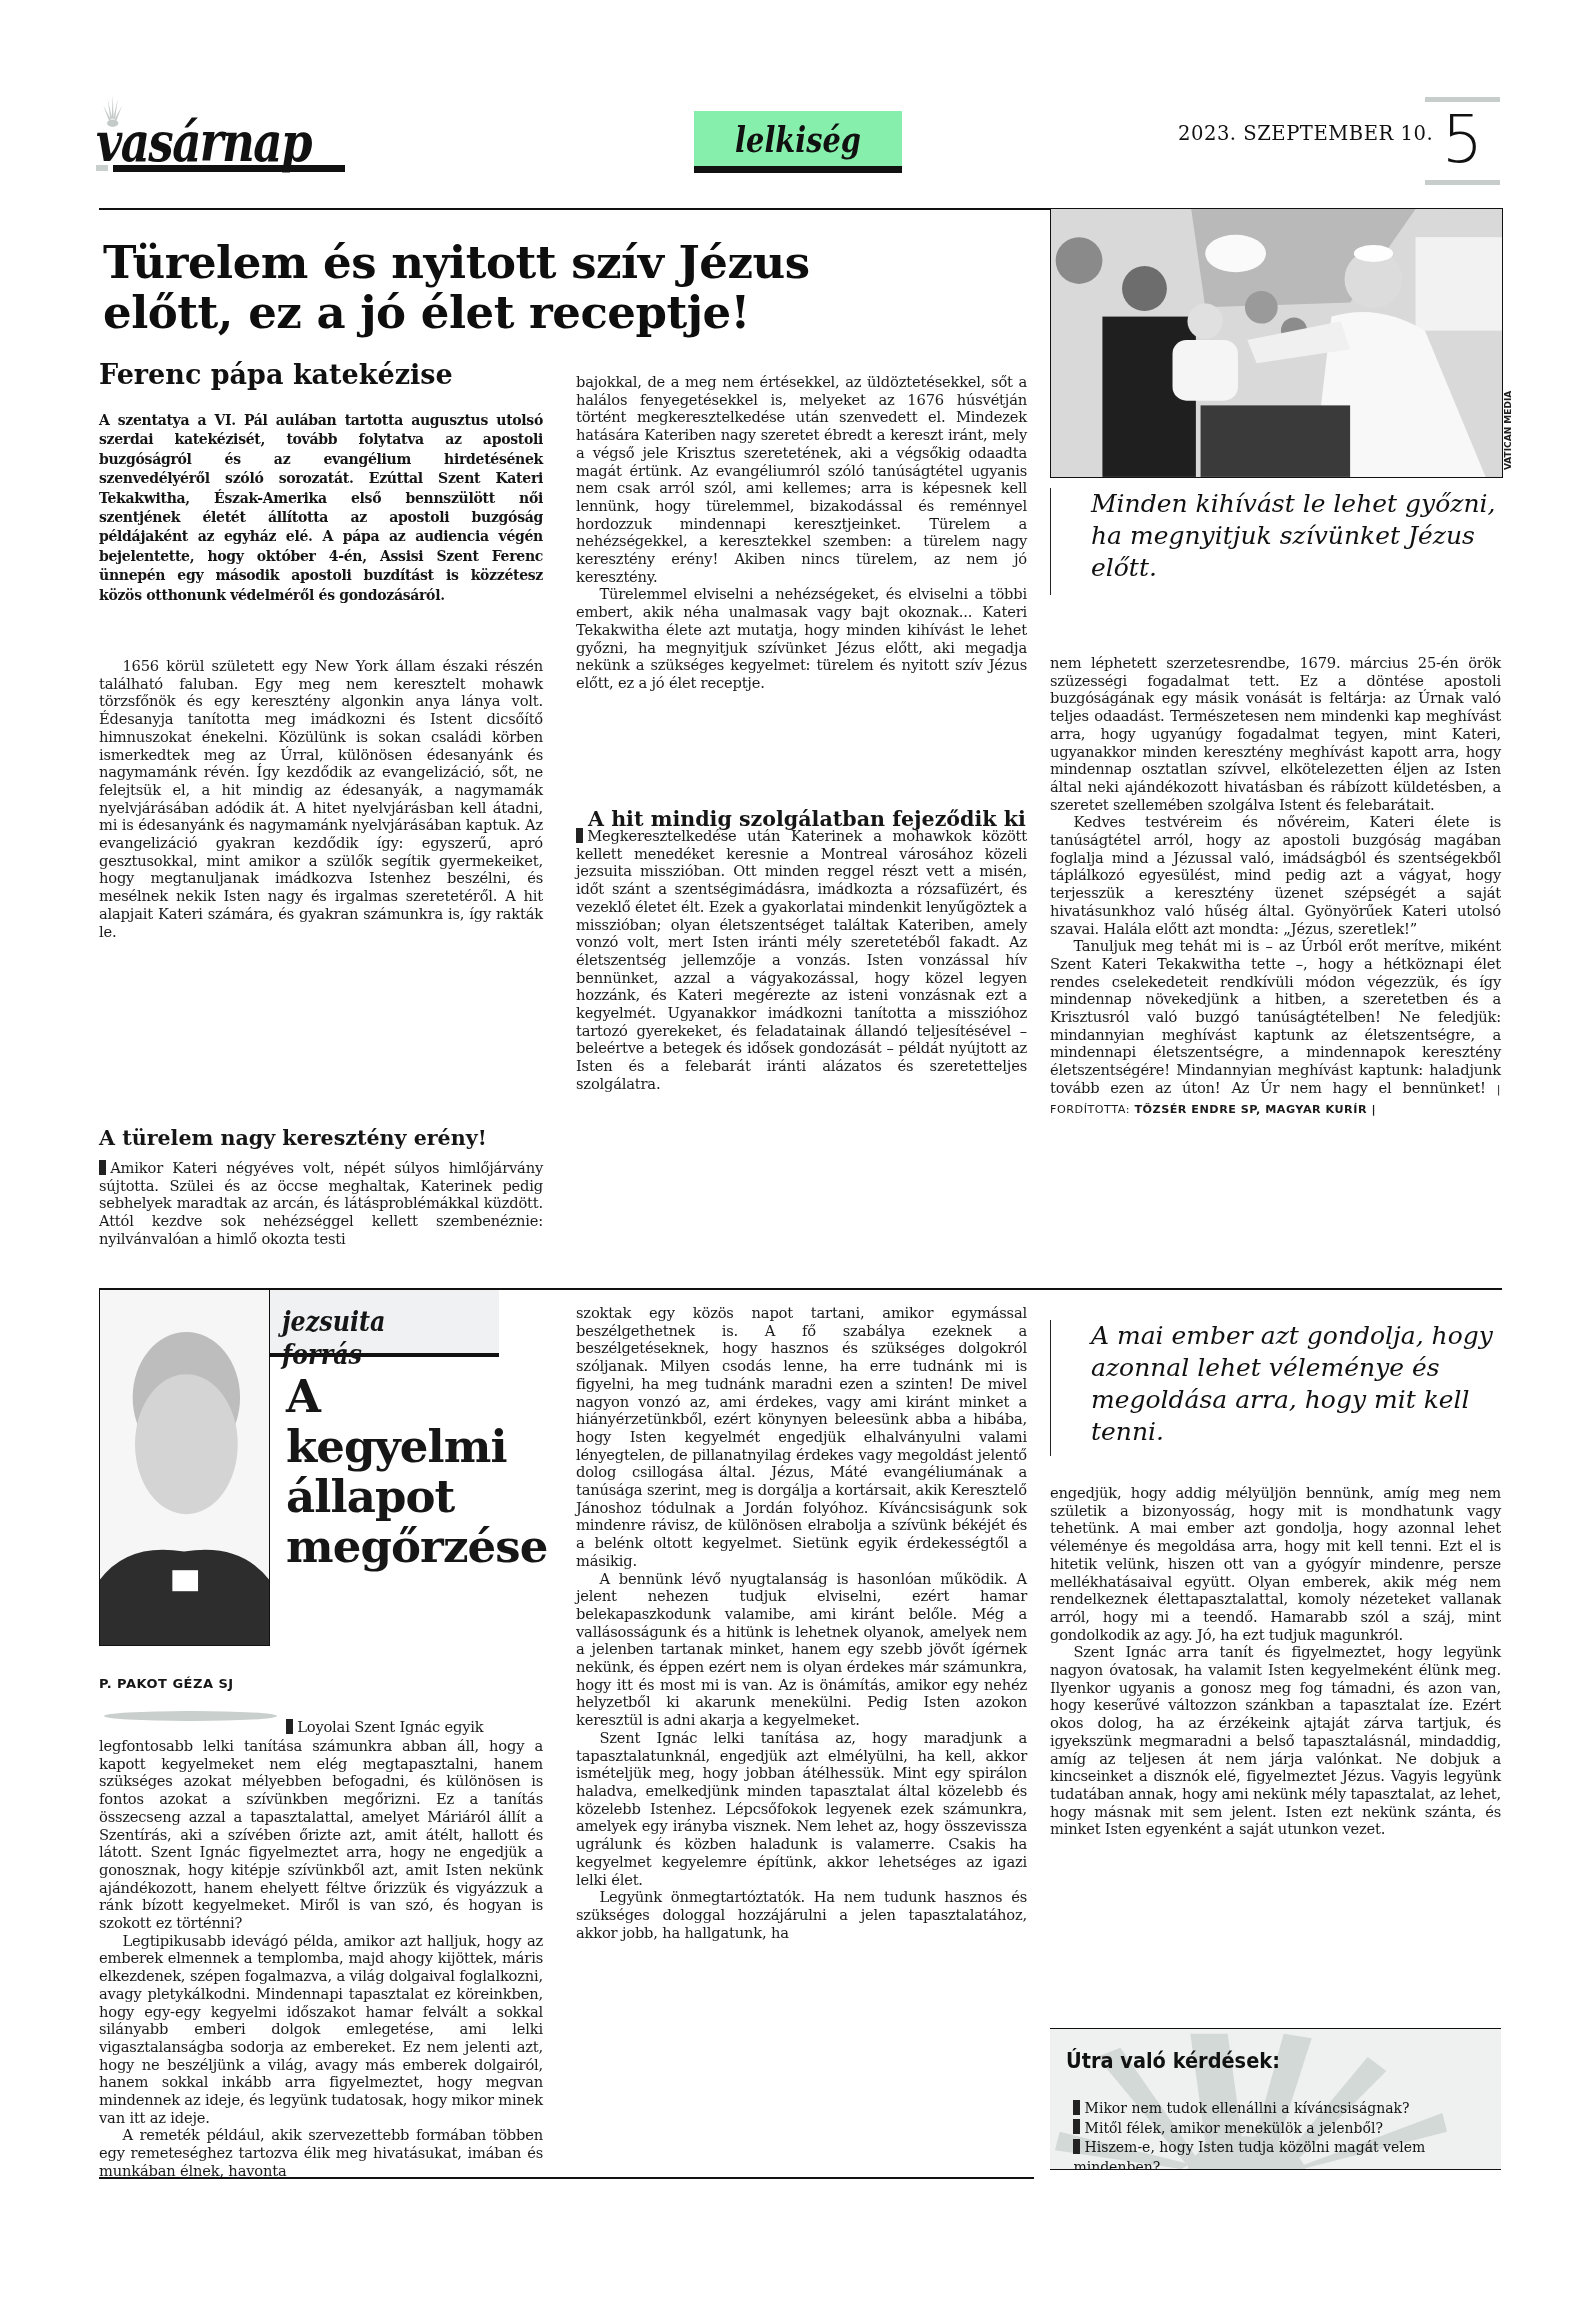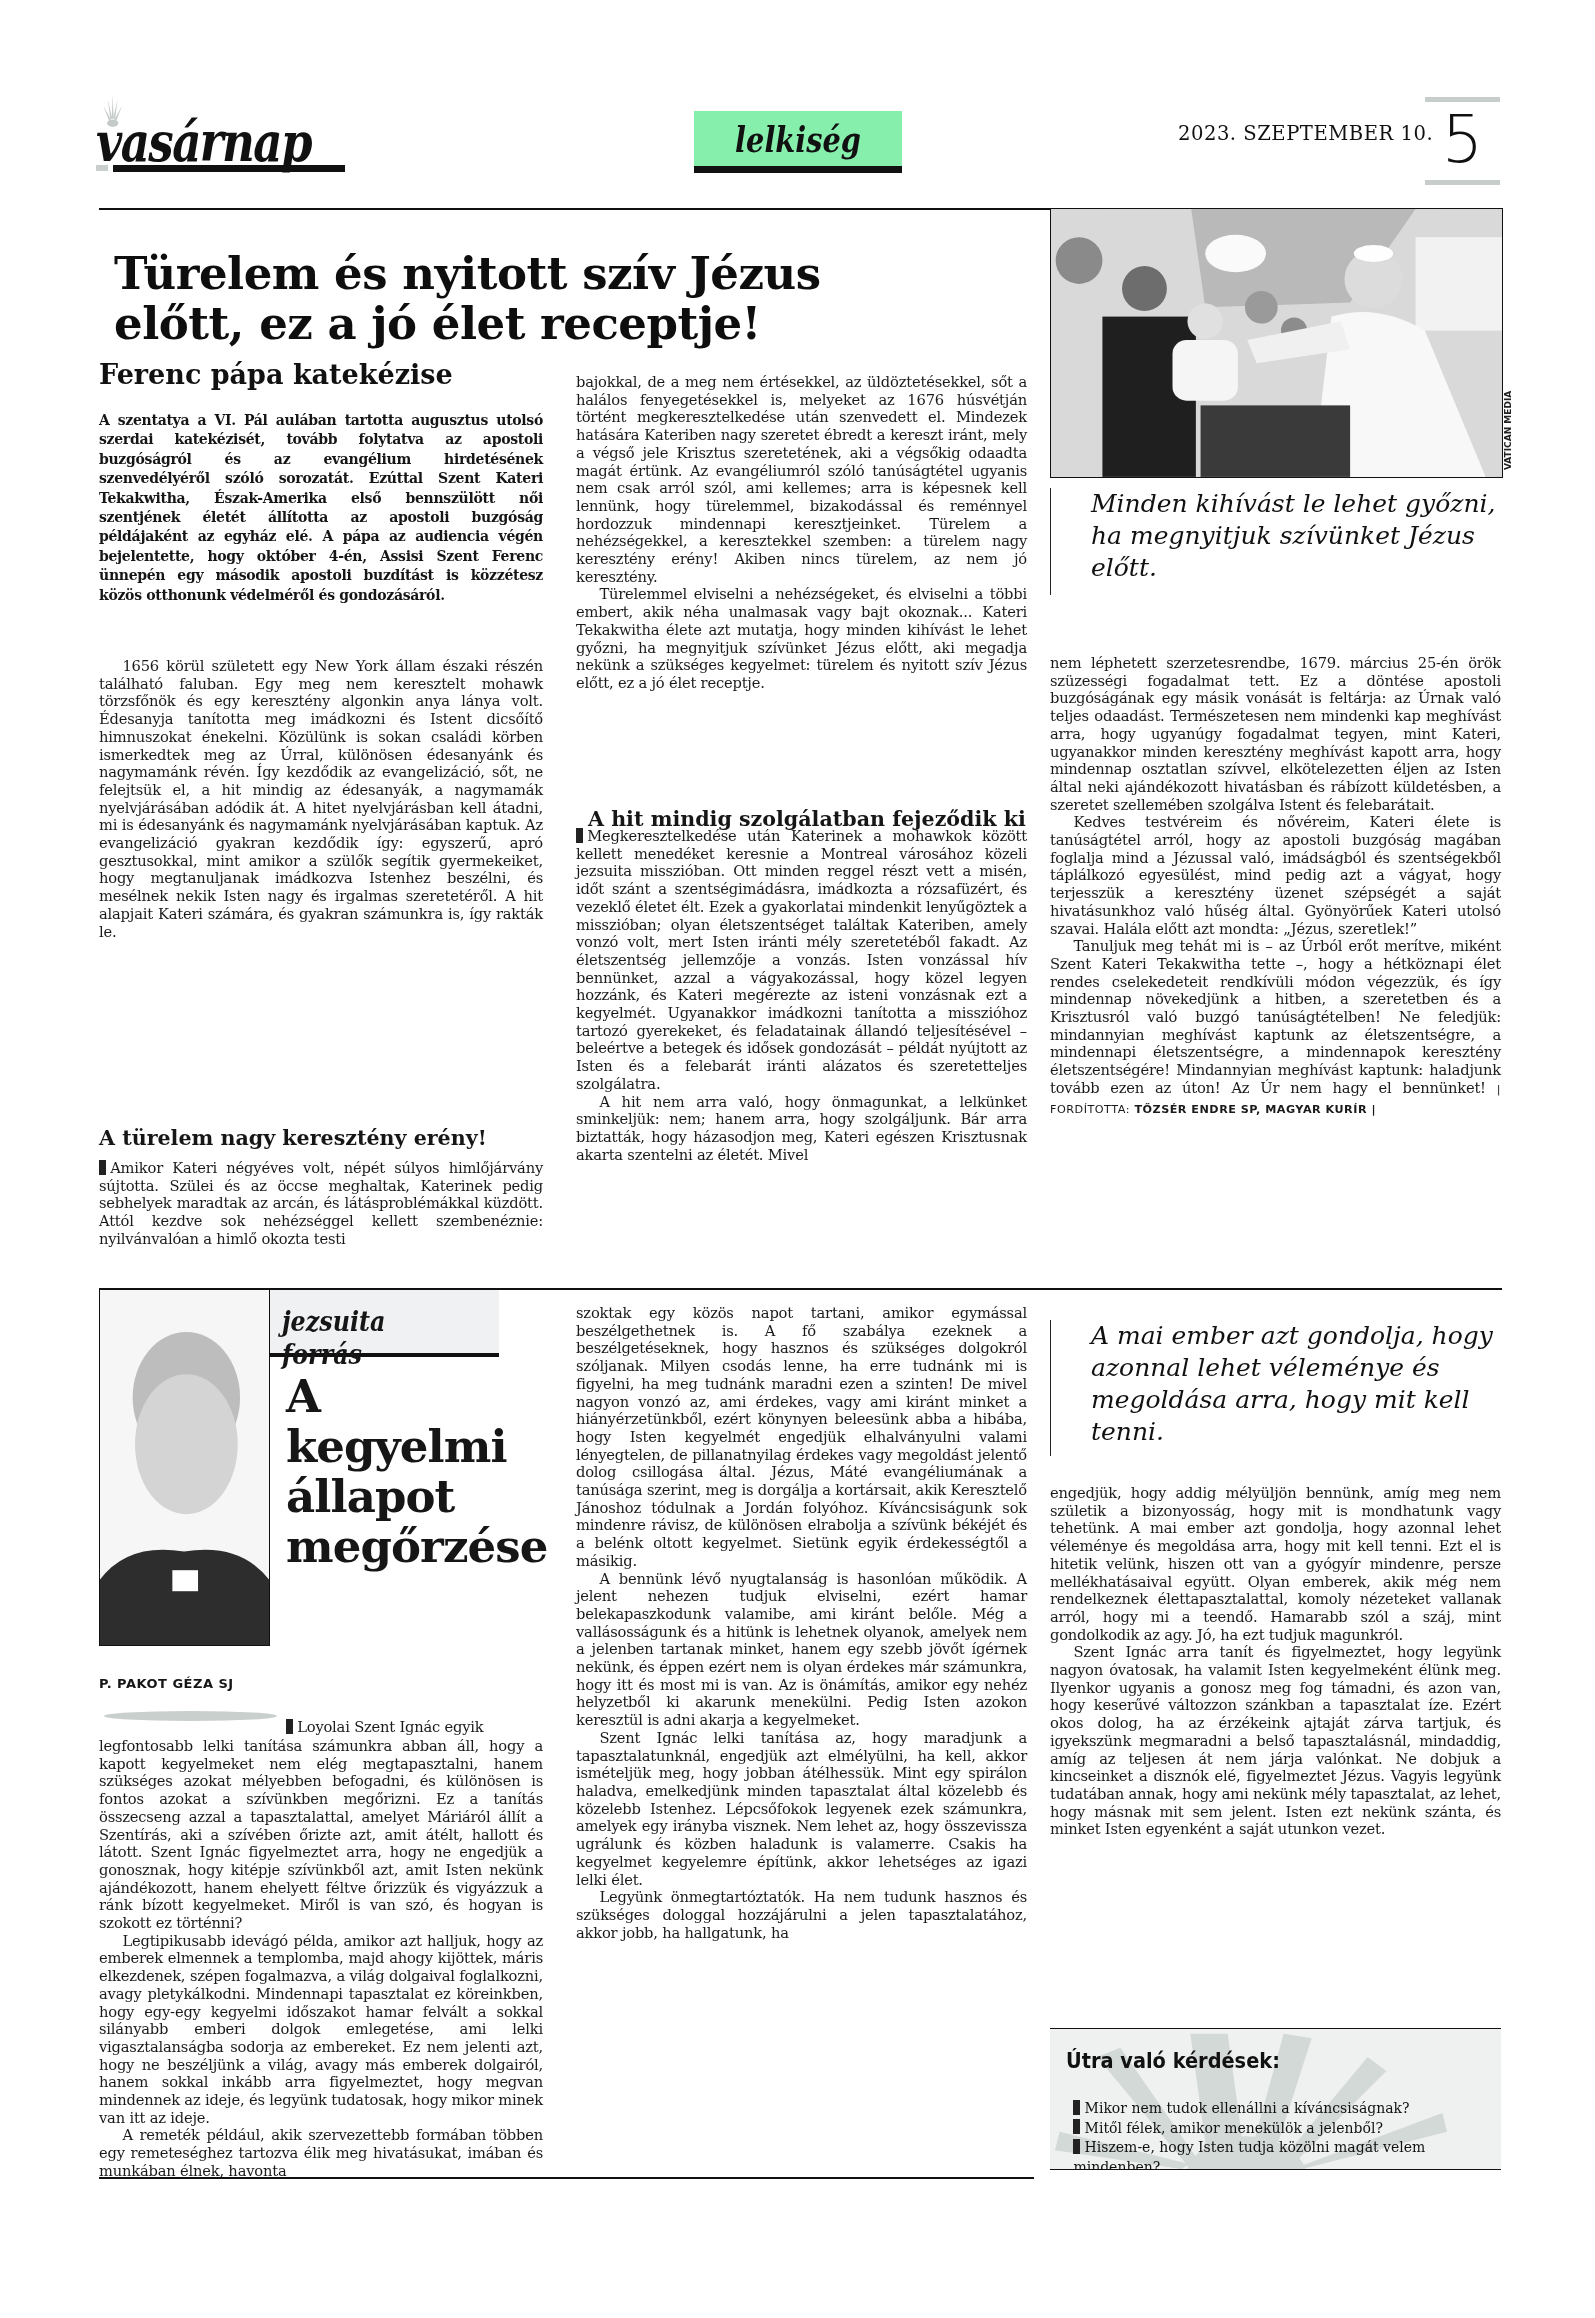--- a/index.html
+++ b/index.html
@@ -121,42 +121,41 @@
 </div>
 <div class="abs section-tab-bar"></div>
 
 <div class="abs date">2023. SZEPTEMBER 10.</div>
 <div class="abs page-num-bar-top"></div>
 <div class="abs page-num">5</div>
 <div class="abs page-num-bar-bottom"></div>
 
 <div class="abs top-rule"></div>
 
-<h1 class="abs headline" style="margin:15px">Türelem és nyitott szív Jézus előtt, ez a jó élet receptje!</h1>
+<h1 class="abs headline" style="margin:4px">Türelem és nyitott szív Jézus előtt, ez a jó élet receptje!</h1>
 <h2 class="abs subhead" style="margin:0">Ferenc pápa katekézise</h2>
 <div class="abs lead">A szentatya a VI. Pál aulában tartotta augusztus utolsó szerdai katekézisét, tovább folytatva az apostoli buzgóságról és az evangélium hirdetésének szenvedélyéről szóló sorozatát. Ezúttal Szent Kateri Tekakwitha, Észak-Amerika első bennszülött női szentjének életét állította az apostoli buzgóság példájaként az egyház elé. A pápa az audiencia végén bejelentette, hogy október 4-én, Assisi Szent Ferenc ünnepén egy második apostoli buzdítást is közzétesz közös otthonunk védelméről és gondozásáról.</div>
 
 <div class="abs body-text col1a">
   <p>1656 körül született egy New York állam északi részén található faluban. Egy meg nem keresztelt mohawk törzsfőnök és egy keresztény algonkin anya lánya volt. Édesanyja tanította meg imádkozni és Istent dicsőítő himnuszokat énekelni. Közülünk is sokan családi körben ismerkedtek meg az Úrral, különösen édesanyánk és nagymamánk révén. Így kezdődik az evangelizáció, sőt, ne felejtsük el, a hit mindig az édesanyák, a nagymamák nyelvjárásában adódik át. A hitet nyelvjárásban kell átadni, mi is édesanyánk és nagymamánk nyelvjárásában kaptuk. Az evangelizáció gyakran kezdődik így: egyszerű, apró gesztusokkal, mint amikor a szülők segítik gyermekeiket, hogy megtanuljanak imádkozva Istenhez beszélni, és mesélnek nekik Isten nagy és irgalmas szeretetéről. A hit alapjait Kateri számára, és gyakran számunkra is, így rakták le.</p>
 </div>
 
 <h3 class="abs col1-h2" style="margin:0">A türelem nagy keresztény erény!</h3>
 <div class="abs body-text col1b">
   <p class="first"><span class="marker"></span><span>Amikor Kateri négyéves volt, népét súlyos himlőjárvány sújtotta. Szülei és az öccse meghaltak, Katerinek pedig sebhelyek maradtak az arcán, és látásproblémákkal küzdött. Attól kezdve sok nehézséggel kellett szembenéznie: nyilvánvalóan a himlő okozta testi</span></p>
 </div>
 
 <div class="abs body-text col2a">
   <p class="first">bajokkal, de a meg nem értésekkel, az üldöztetésekkel, sőt a halálos fenyegetésekkel is, melyeket az 1676 húsvétján történt megkeresztelkedése után szenvedett el. Mindezek hatására Kateriben nagy szeretet ébredt a kereszt iránt, mely a végső jele Krisztus szeretetének, aki a végsőkig odaadta magát értünk. Az evangéliumról szóló tanúságtétel ugyanis nem csak arról szól, ami kellemes; arra is képesnek kell lennünk, hogy türelemmel, bizakodással és reménnyel hordozzuk mindennapi keresztjeinket. Türelem a nehézségekkel, a keresztekkel szemben: a türelem nagy keresztény erény! Akiben nincs türelem, az nem jó keresztény.</p>
   <p>Türelemmel elviselni a nehézségeket, és elviselni a többi embert, akik néha unalmasak vagy bajt okoznak... Kateri Tekakwitha élete azt mutatja, hogy minden kihívást le lehet győzni, ha megnyitjuk szívünket Jézus előtt, aki megadja nekünk a szükséges kegyelmet: türelem és nyitott szív Jézus előtt, ez a jó élet receptje.</p>
 </div>
 
 <h3 class="abs col2-h2" style="margin:12px">A hit mindig szolgálatban fejeződik ki</h3>
 <div class="abs body-text col2b">
   <p class="first"><span class="marker"></span><span>Megkeresztelkedése után Katerinek a mohawkok között kellett menedéket keresnie a Montreal városához közeli jezsuita misszióban. Ott minden reggel részt vett a misén, időt szánt a szentségimádásra, imádkozta a rózsafüzért, és vezeklő életet élt. Ezek a gyakorlatai mindenkit lenyűgöztek a misszióban; olyan életszentséget találtak Kateriben, amely vonzó volt, mert Isten iránti mély szeretetéből fakadt. Az életszentség jellemzője a vonzás. Isten vonzással hív bennünket, azzal a vágyakozással, hogy közel legyen hozzánk, és Kateri megérezte az isteni vonzásnak ezt a kegyelmét. Ugyanakkor imádkozni tanította a misszióhoz tartozó gyerekeket, és feladatainak állandó teljesítésével – beleértve a betegek és idősek gondozását – példát nyújtott az Isten és a felebarát iránti alázatos és szeretetteljes szolgálatra.</span></p>
-  <p>A hit nem arra való, hogy önmagunkat, a lelkünket sminkeljük: nem; hanem arra, hogy szolgáljunk. Bár arra biztatták, hogy házasodjon meg, Kateri egészen Krisztusnak akarta szentelni az életét. Mivel</p>
 </div>
 
 <div class="abs photo" title="Ferenc pápa megáldja a csecsemőt egy család körében">
   <svg width="451" height="268" viewBox="0 0 965 573">
     <rect width="965" height="573" fill="#d9d9d9"></rect>
     <polygon points="300,0 780,0 640,200 330,210" fill="#b9b9b9"></polygon>
     <ellipse cx="395" cy="95" rx="65" ry="40" fill="#fafafa"></ellipse>
     <rect x="780" y="60" width="185" height="200" fill="#f2f2f2"></rect>
     <circle cx="60" cy="110" r="50" fill="#8a8a8a"></circle>
     <circle cx="200" cy="170" r="48" fill="#6d6d6d"></circle>

